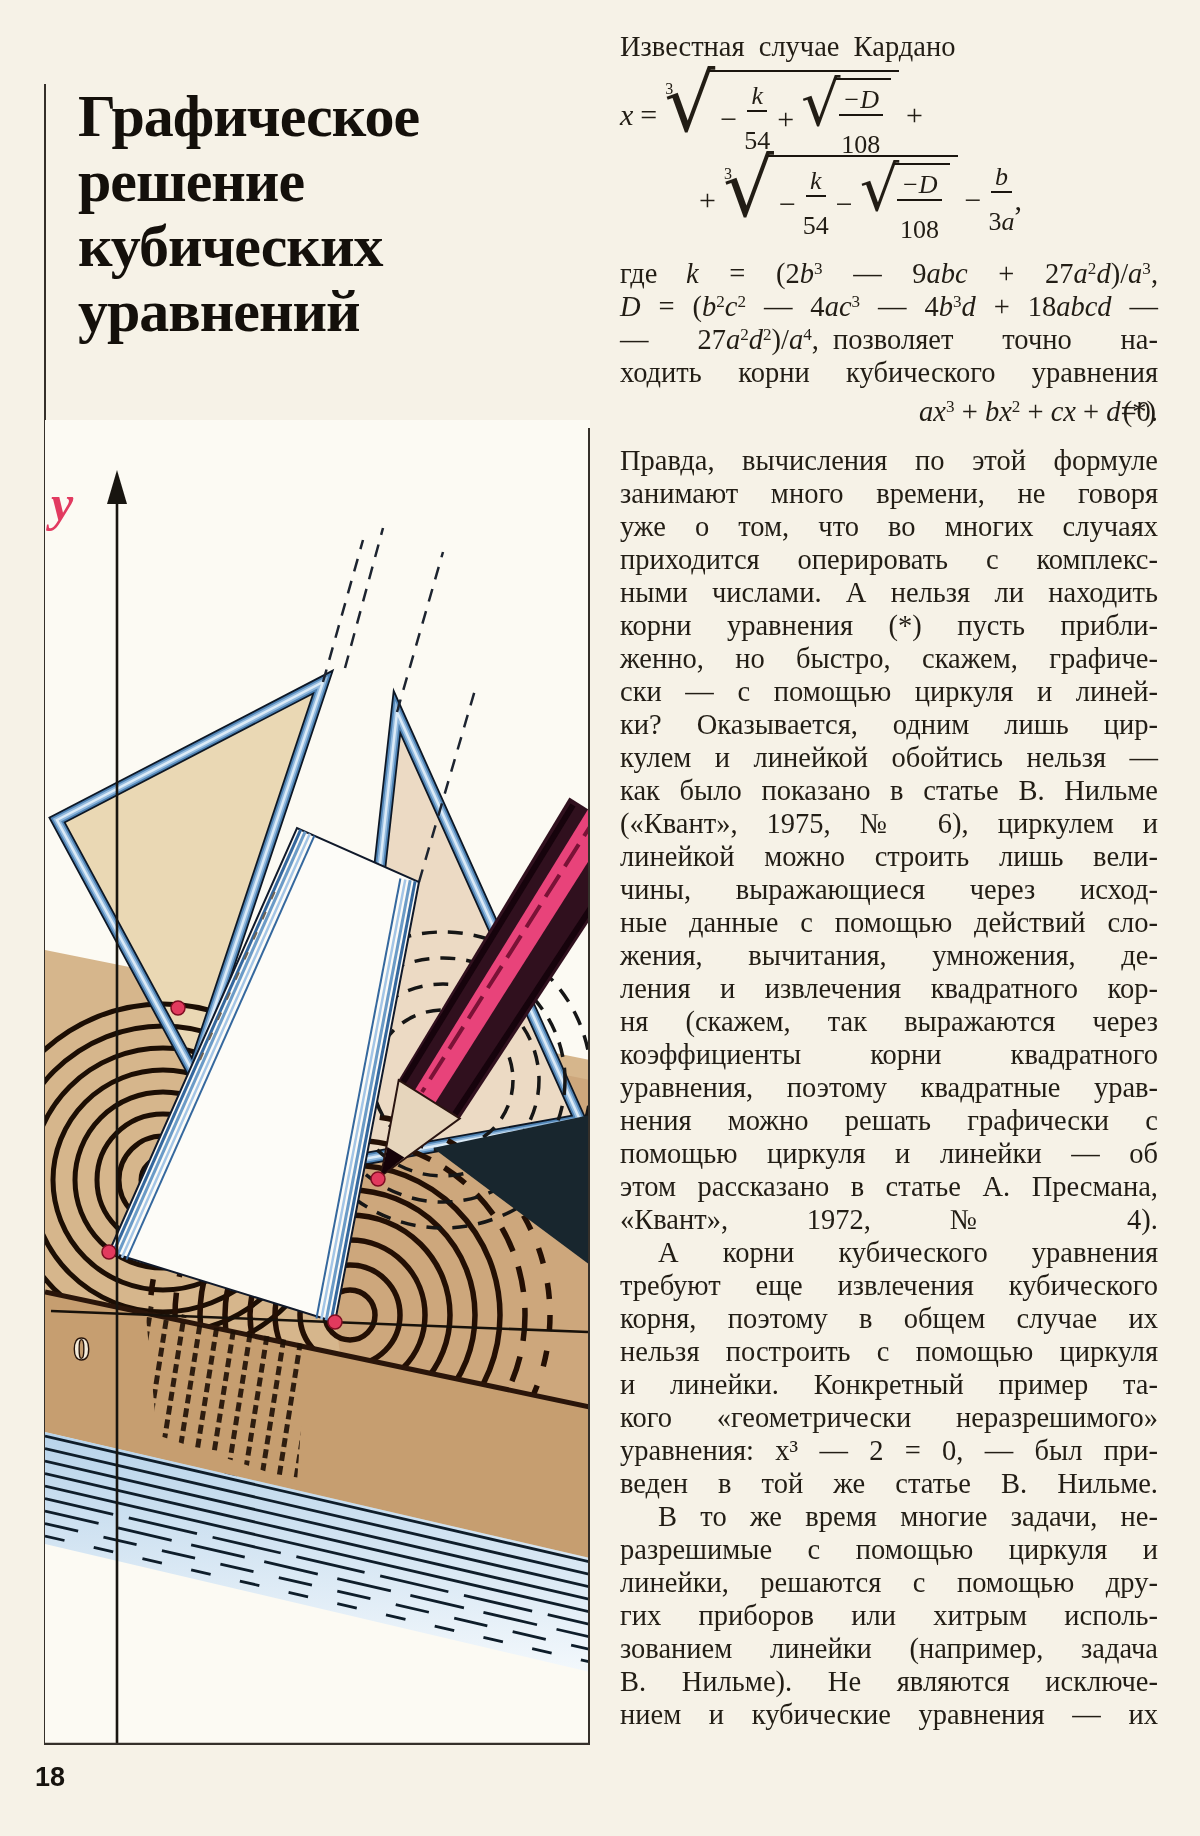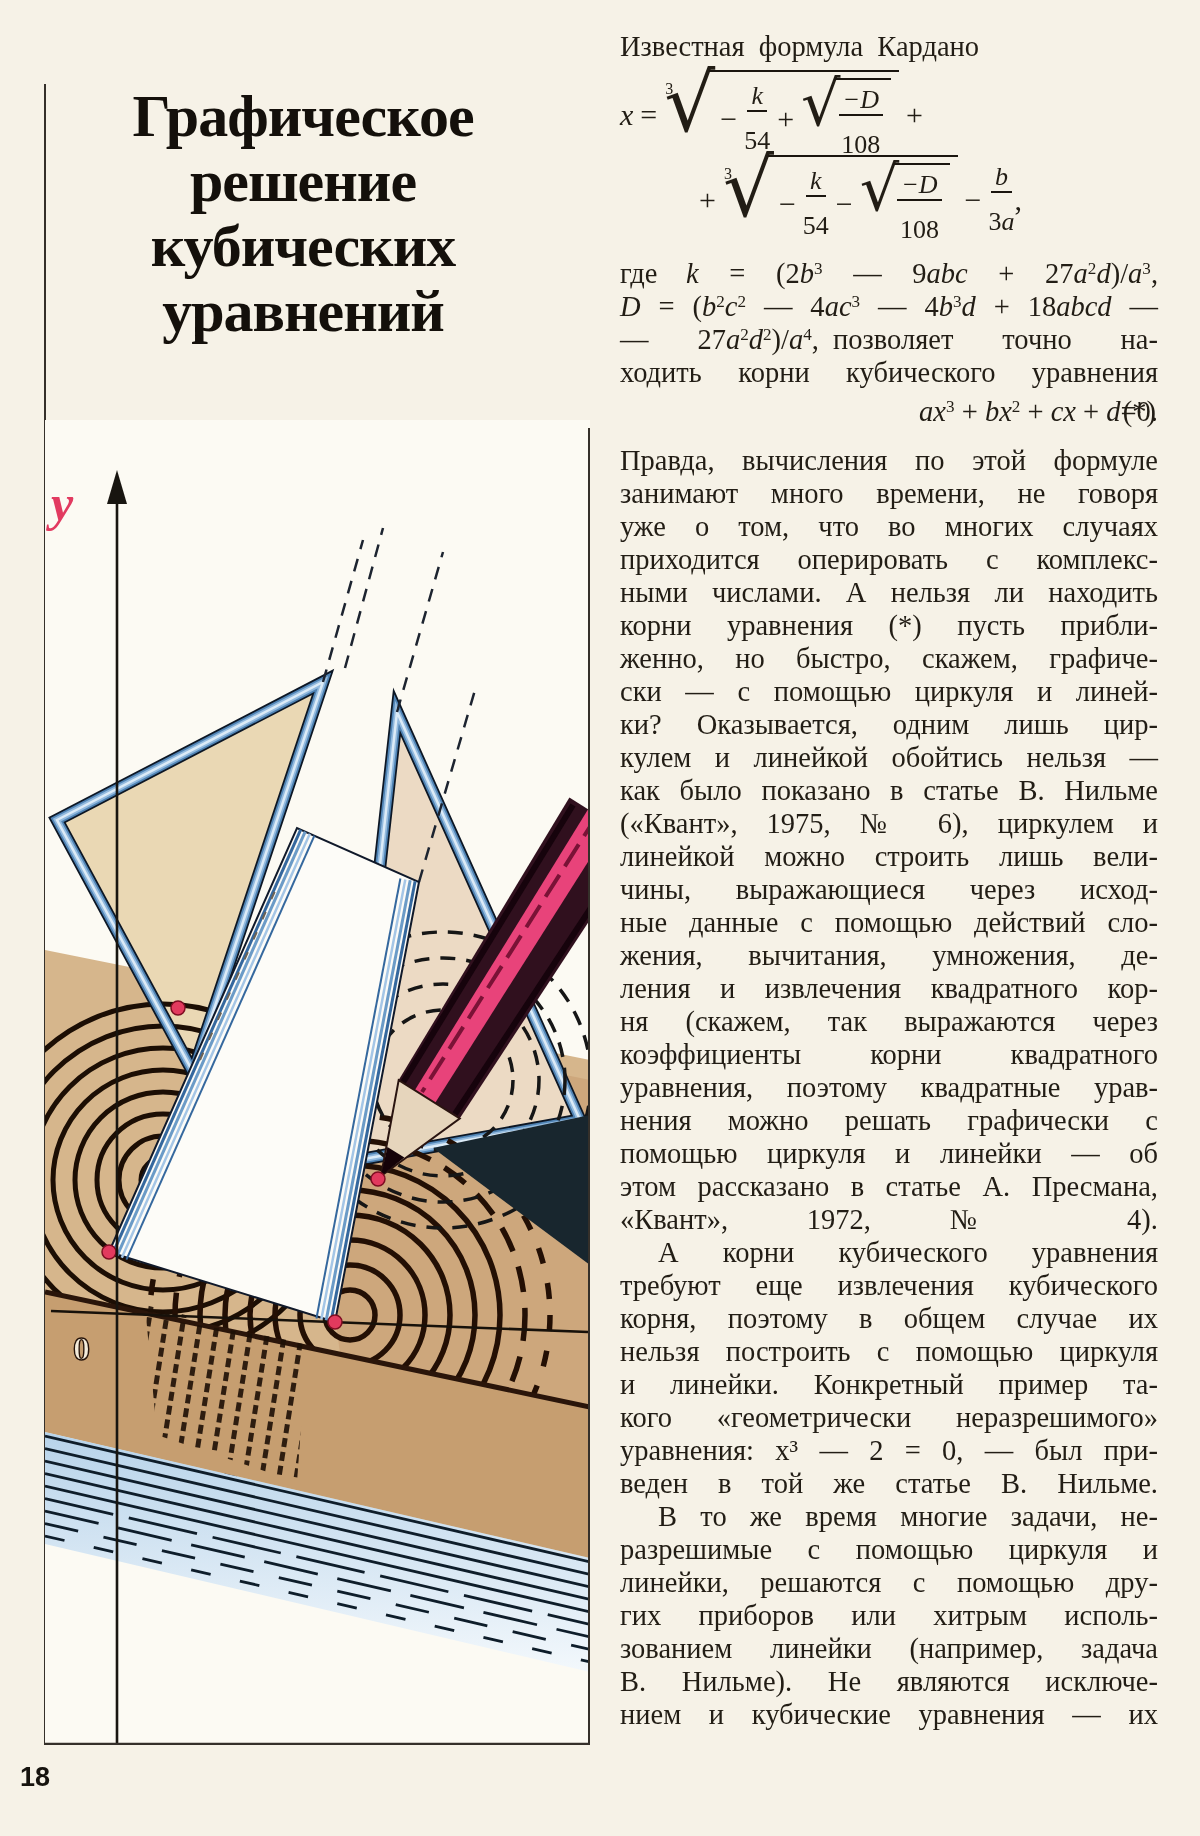--- a/index.html
+++ b/index.html
@@ -8,29 +8,28 @@
     background:#f6f2e7;
     font-family:"Liberation Serif", serif;
     color:#221d15;
   }
   .rule-left{position:absolute;left:44px;top:84px;width:2px;height:1661px;background:#35302a;}
   
   .title{
     position:absolute;left:78px;top:84px;width:450px;
     font-size:60px;line-height:65px;font-weight:bold;color:#14100b;
     letter-spacing:-1px;
-    text-align:center;
   }
   .author{
     position:absolute;left:118px;top:420px;width:380px;
     font-size:31px;font-style:italic;color:#2a2419;
   }
   .fig{position:absolute;left:45px;top:420px;width:545px;height:1325px;}
   .pagenum{
-    position:absolute;left:20px;top:1762px;
+    position:absolute;left:35px;top:1762px;
     font-family:"Liberation Sans", sans-serif;font-weight:bold;
     font-size:27px;color:#16130e;
   }
   
   .col{position:absolute;left:620px;top:30px;width:538px;font-size:28.5px;line-height:33px;}
   .intro{word-spacing:7px;}
   .it{font-style:italic;}
   .sup{font-size:60%;position:relative;top:-0.5em;line-height:0;}
   .mline{text-align:justify;text-align-last:justify;line-height:33px;}
   .where{margin-top:14px;}
@@ -203,21 +202,21 @@
 
   <g stroke="#35302a">
     <line x1="544" y1="8" x2="544" y2="1325" stroke-width="2"></line>
     <line x1="0" y1="1324" x2="545" y2="1324" stroke-width="2.4"></line>
   </g>
 </svg>
 
 <div class="pagenum">18</div>
 
 <div class="col">
-  <div class="intro">Известная формула Кардано</div>
+  <div class="intro">Известная случае Кардано</div>
 
   <div class="fline f1">
     <span class="it">x</span>
     <span class="op">=</span>
     <span class="sq outer">
       <span class="ix">3</span>
       <span class="sgn">√</span>
       <span class="bar">
         <span class="op">−</span>
         <span class="fr">

